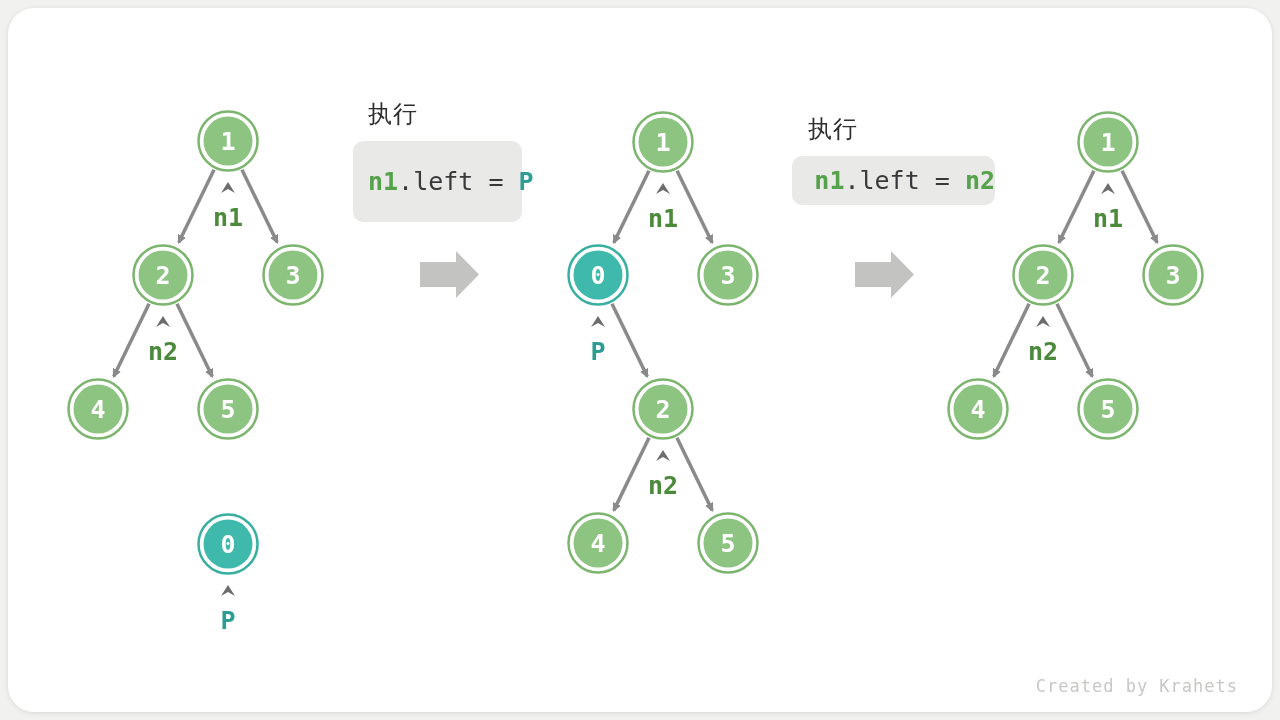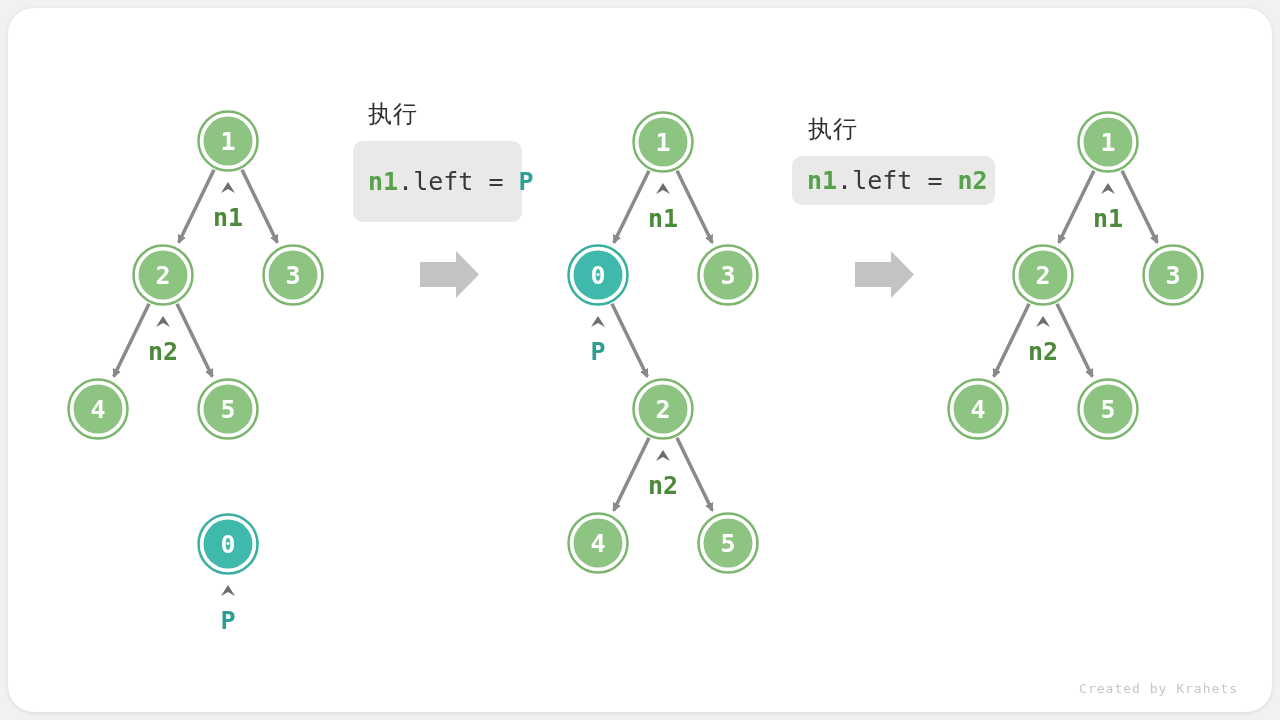--- a/index.html
+++ b/index.html
@@ -46,21 +46,21 @@
     height: 36px;
     color: #39393b;
   }
   .tok-plain { color: #39393b; }
   .tok-green { color: #56a14b; font-weight: bold; }
   .tok-teal  { color: #2f9e96; font-weight: bold; }
   .watermark {
     position: absolute;
     right: 42px; bottom: 24px;
     font-family: "DejaVu Sans Mono", "Liberation Mono", monospace;
-    font-size: 13px;
+    font-size: 17px;
     color: #c7c7c5;
     letter-spacing: 1px;
   }
 </style>
 </head>
 <body>
 
 <div class="card"></div>
 
 <svg id="diagram" viewBox="0 0 1280 720">
@@ -156,15 +156,15 @@
       <text x="1043" y="351" dy="0.36em" text-anchor="middle" font-family="&quot;DejaVu Sans Mono&quot;,&quot;Liberation Mono&quot;,monospace" font-size="25" font-weight="bold" fill="#4c8a3b">n2</text>
     </g>
     <polygon points="420,262 456,262 456,251 479,274.5 456,298 456,287 420,287" fill="#c3c3c1"></polygon>
     <polygon points="855,262 891,262 891,251 914,274.5 891,298 891,287 855,287" fill="#c3c3c1"></polygon>
   </svg>
 
 <div class="exec-title" style="left: 368px; top: 100px;">执行</div>
 <div class="code-box" style="left: 353px; top: 141px; width: 169px; height: 81px;"><div class="code-line"><span class="tok-green">n1</span><span class="tok-plain">.left = </span><span class="tok-teal">P</span></div></div>
 
 <div class="exec-title" style="left: 808px; top: 115px;">执行</div>
-<div class="code-box" style="left: 792px; top: 156px; width: 203px; height: 49px;"><div class="code-line"><span class="tok-green">n1</span><span class="tok-plain">.left = </span><span class="tok-green">n2</span></div></div>
+<div class="code-box" style="left: 792px; top: 156px; width: 203px; height: 49px; text-align: right;"><div class="code-line"><span class="tok-green">n1</span><span class="tok-plain">.left = </span><span class="tok-green">n2</span></div></div>
 
 <div class="watermark">Created by Krahets</div>
 
 </body></html>

